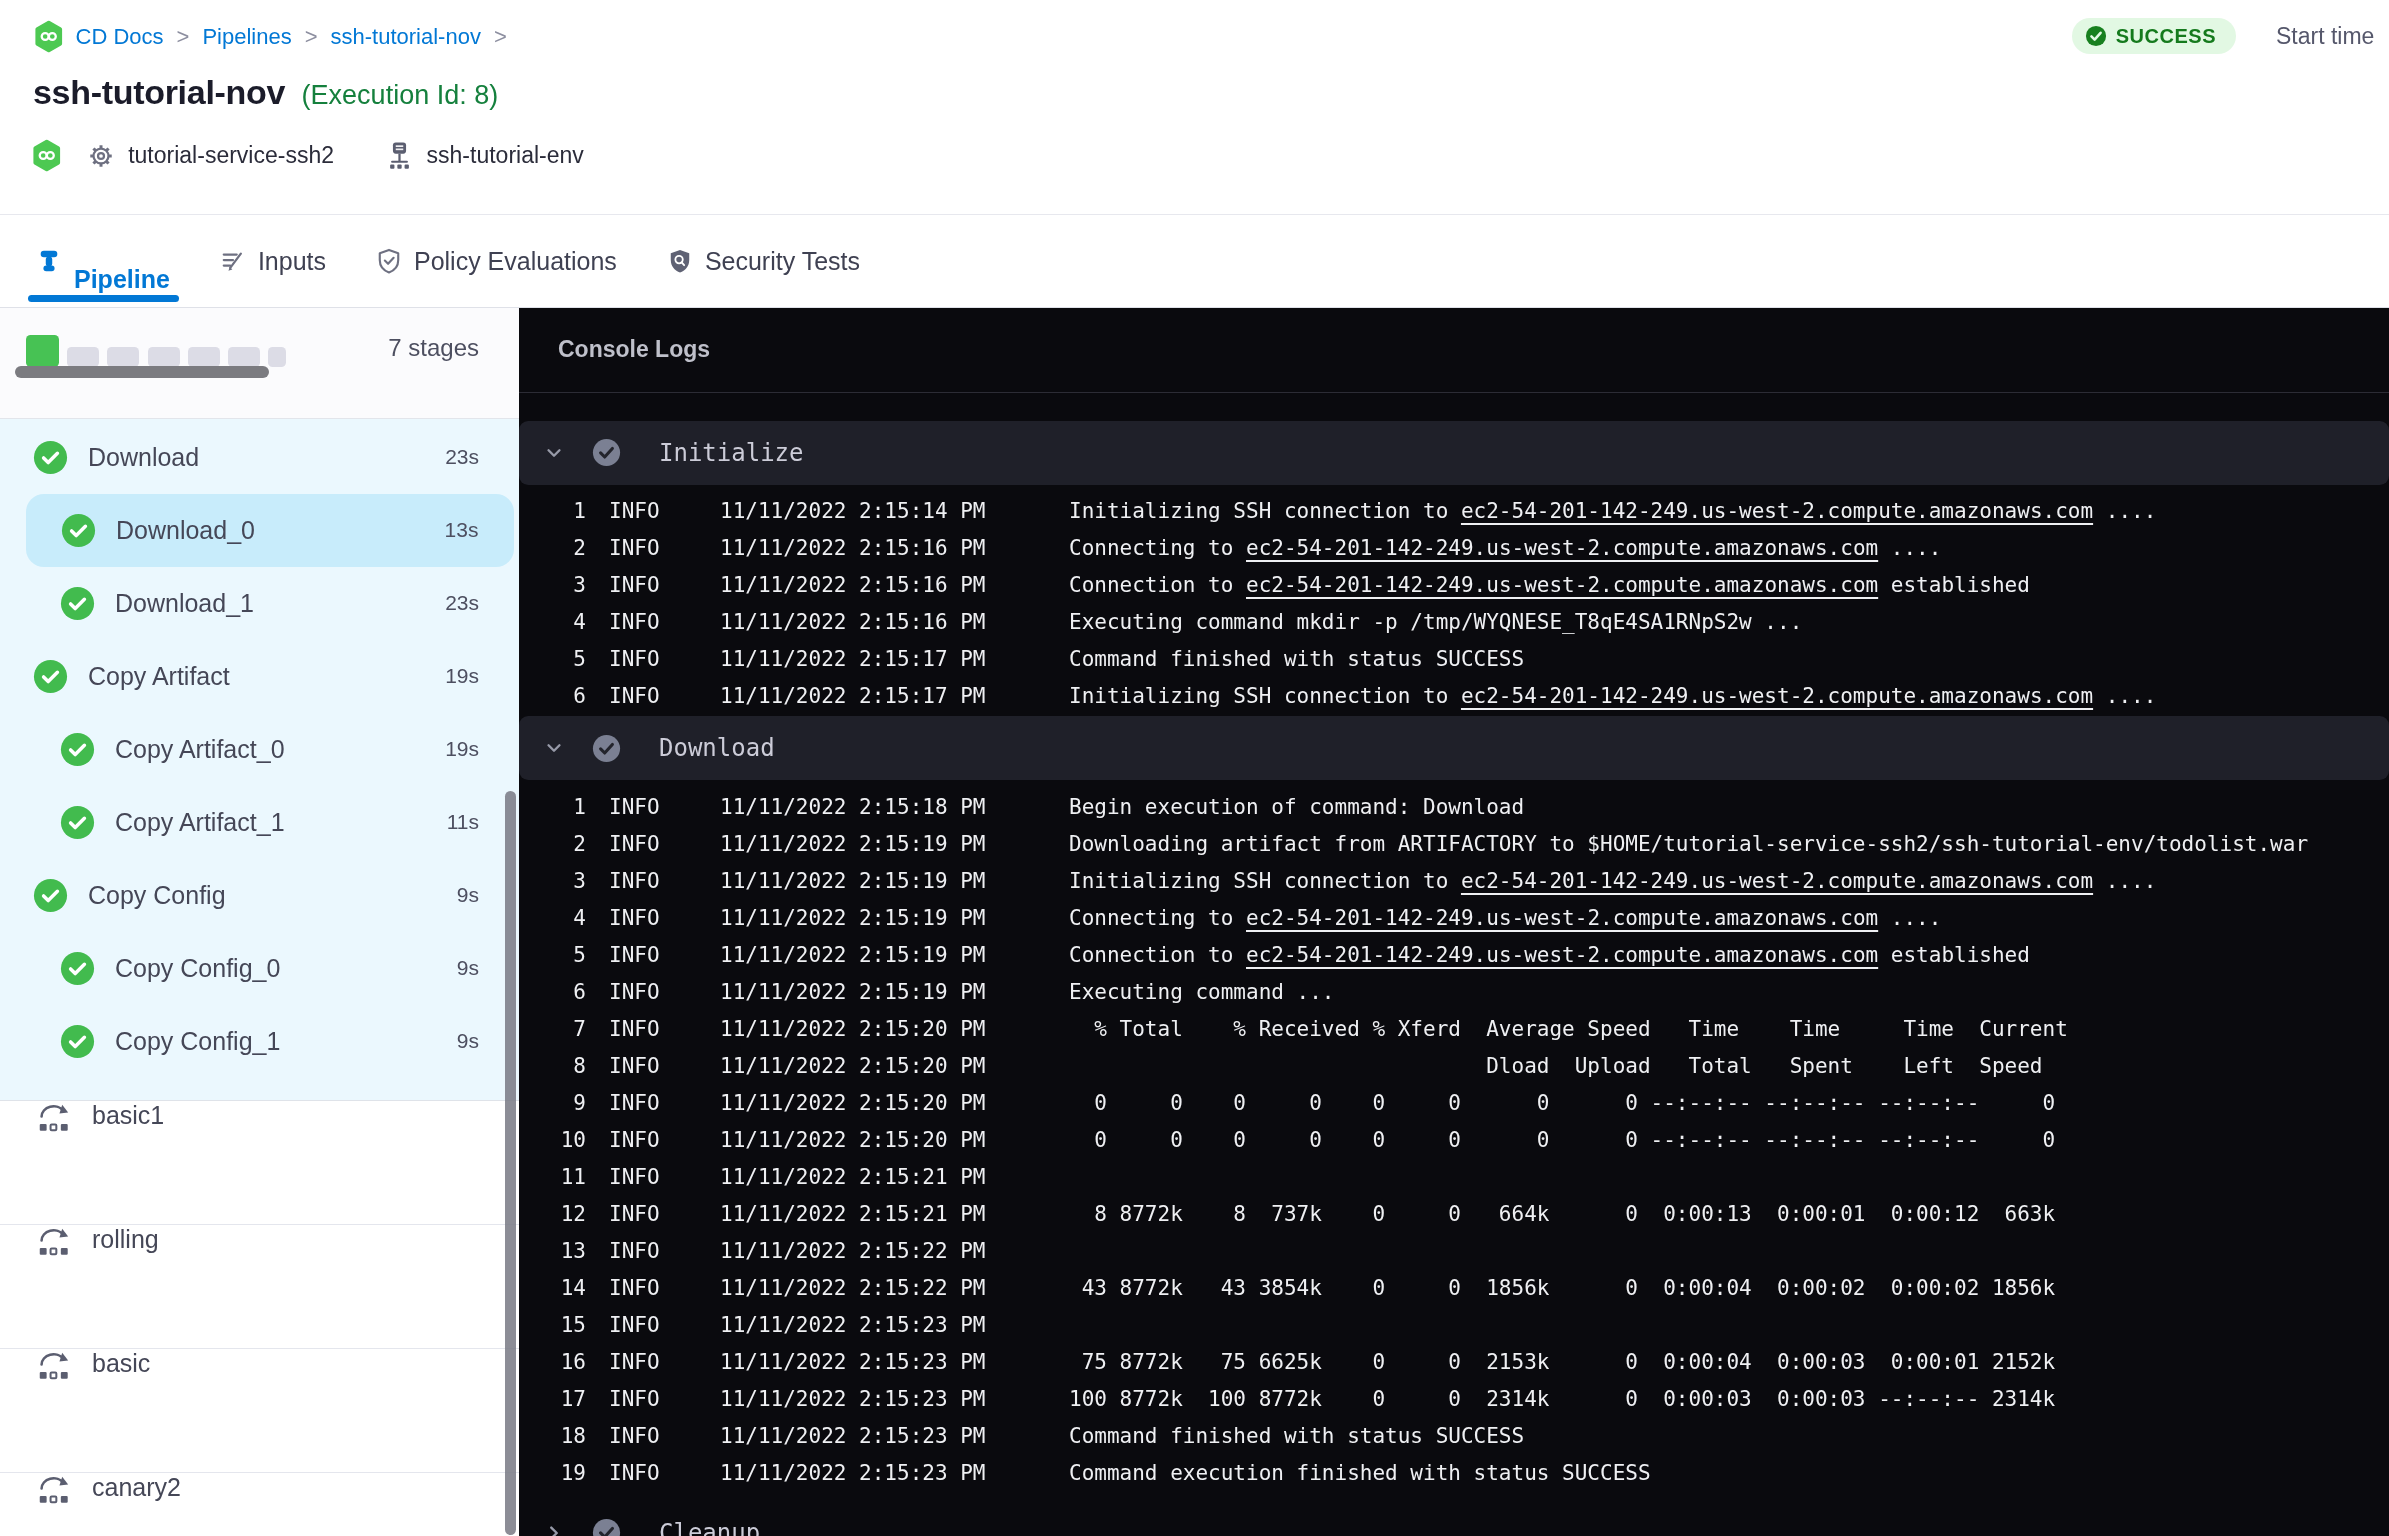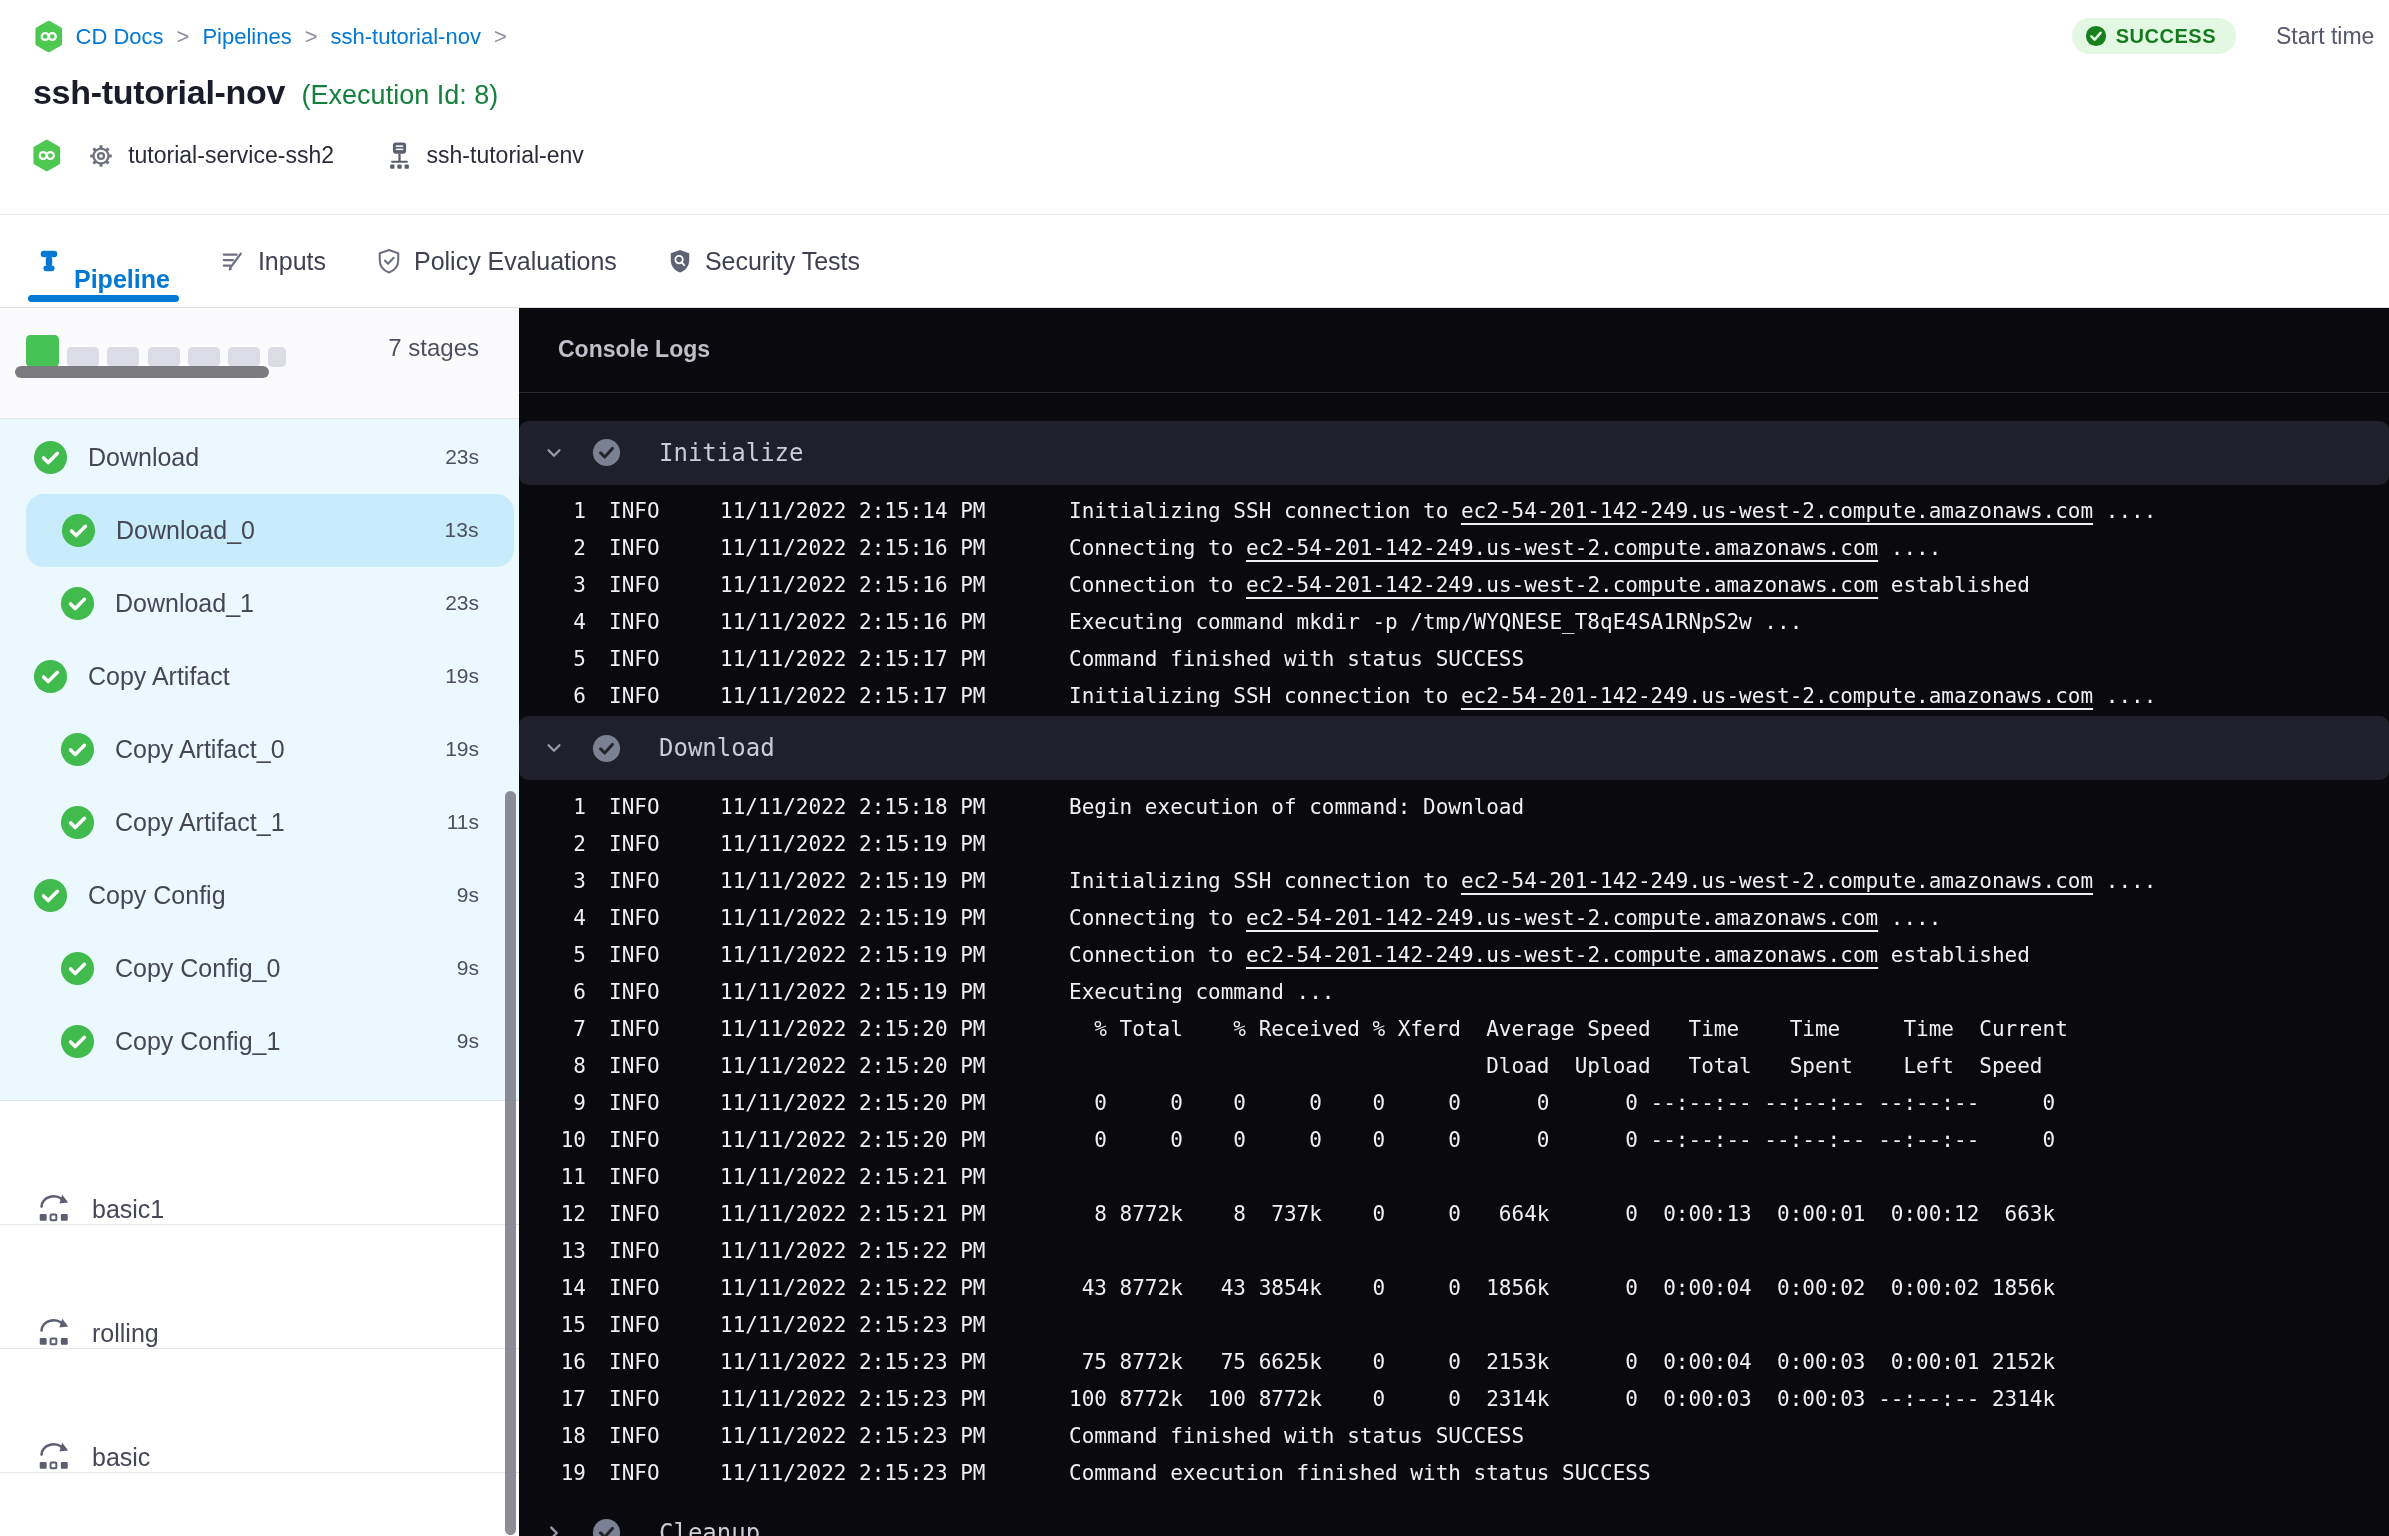--- a/index.html
+++ b/index.html
@@ -56,21 +56,21 @@
   .stage-row { height:73px; display:flex; align-items:center; cursor:pointer; }
   .stage-row.lvl0 { padding-left:33px; }
   .stage-row.lvl1 { padding-left:60px; }
   .stage-row.sel { background:#c8ecfb; border-radius:18px; margin:0 4.6px 0 26px; }
   .stage-row.sel.lvl1 { padding-left:35px; }
   .stage-row svg { width:35px; height:35px; flex:none; display:block; }
   .stage-label { margin-left:20px; font-size:25px; color:#454757; }
   .stage-dur { margin-left:auto; margin-right:40px; font-size:21px; color:#4d4f60; }
   .stage-row.sel .stage-dur { margin-right:36px; }
   .pipeline-list { background:#fff; }
-  .pipe-row { height:124px; display:flex; align-items:flex-end; padding-left:35px; gap:20px;
+  .pipe-row { height:124px; display:flex; align-items:flex-start; padding-left:35px; gap:20px;
               border-bottom:0.9px solid #e4e6ed; cursor:pointer; }
   .pipe-row svg { width:37px; height:33px; display:block; }
   .pipe-label { font-size:25px; color:#454757; }
   .vscroll { position:absolute; right:2.7px; top:483px; width:11px; height:744px; border-radius:5.5px;
              background:rgba(120,121,132,.85); }
 
   
   .console { flex:1; background:#0a0a0e; overflow:hidden; position:relative; color:#eff0f3; }
   .console-title { padding:27.5px 0 0 39px; font-size:23px; font-weight:bold; color:#bfc0ca; height:85px; }
   .console-divider { position:absolute; top:84px; left:0; right:0; height:0.9px; background:#2c2c35; }
@@ -424,21 +424,21 @@
             <span class="hdr-check">
               <svg viewBox="0 0 32 32" width="29" height="29">
                 <circle cx="16" cy="16" r="15" fill="#7b8093"></circle>
                 <polyline points="9.5,16.5 14,21 22.5,11.5" fill="none" stroke="#23242c" stroke-width="3.4" stroke-linecap="round" stroke-linejoin="round"></polyline>
               </svg>
             </span>
             <span class="hdr-name">Download</span>
           </div>
           <div class="log-lines">
             <div class="log-line"><span class="ln">1</span><span class="lv">INFO</span><span class="ts">11/11/2022 2:15:18 PM</span><span class="msg">Begin execution of command: Download</span></div>
-            <div class="log-line"><span class="ln">2</span><span class="lv">INFO</span><span class="ts">11/11/2022 2:15:19 PM</span></div>
+            <div class="log-line"><span class="ln">2</span><span class="lv">INFO</span><span class="ts">11/11/2022 2:15:19 PM</span><span class="msg">Downloading artifact from ARTIFACTORY to $HOME/tutorial-service-ssh2/ssh-tutorial-env/todolist.war</span></div>
             <div class="log-line"><span class="ln">3</span><span class="lv">INFO</span><span class="ts">11/11/2022 2:15:19 PM</span><span class="msg">Initializing SSH connection to <span class="u">ec2-54-201-142-249.us-west-2.compute.amazonaws.com</span> ....</span></div>
             <div class="log-line"><span class="ln">4</span><span class="lv">INFO</span><span class="ts">11/11/2022 2:15:19 PM</span><span class="msg">Connecting to <span class="u">ec2-54-201-142-249.us-west-2.compute.amazonaws.com</span> ....</span></div>
             <div class="log-line"><span class="ln">5</span><span class="lv">INFO</span><span class="ts">11/11/2022 2:15:19 PM</span><span class="msg">Connection to <span class="u">ec2-54-201-142-249.us-west-2.compute.amazonaws.com</span> established</span></div>
             <div class="log-line"><span class="ln">6</span><span class="lv">INFO</span><span class="ts">11/11/2022 2:15:19 PM</span><span class="msg">Executing command ...</span></div>
             <div class="log-line"><span class="ln">7</span><span class="lv">INFO</span><span class="ts">11/11/2022 2:15:20 PM</span><span class="msg">  % Total    % Received % Xferd  Average Speed   Time    Time     Time  Current</span></div>
             <div class="log-line"><span class="ln">8</span><span class="lv">INFO</span><span class="ts">11/11/2022 2:15:20 PM</span><span class="msg">                                 Dload  Upload   Total   Spent    Left  Speed</span></div>
             <div class="log-line"><span class="ln">9</span><span class="lv">INFO</span><span class="ts">11/11/2022 2:15:20 PM</span><span class="msg">  0     0    0     0    0     0      0      0 --:--:-- --:--:-- --:--:--     0</span></div>
             <div class="log-line"><span class="ln">10</span><span class="lv">INFO</span><span class="ts">11/11/2022 2:15:20 PM</span><span class="msg">  0     0    0     0    0     0      0      0 --:--:-- --:--:-- --:--:--     0</span></div>
             <div class="log-line"><span class="ln">11</span><span class="lv">INFO</span><span class="ts">11/11/2022 2:15:21 PM</span><span class="msg"></span></div>
             <div class="log-line"><span class="ln">12</span><span class="lv">INFO</span><span class="ts">11/11/2022 2:15:21 PM</span><span class="msg">  8 8772k    8  737k    0     0   664k      0  0:00:13  0:00:01  0:00:12  663k</span></div>

